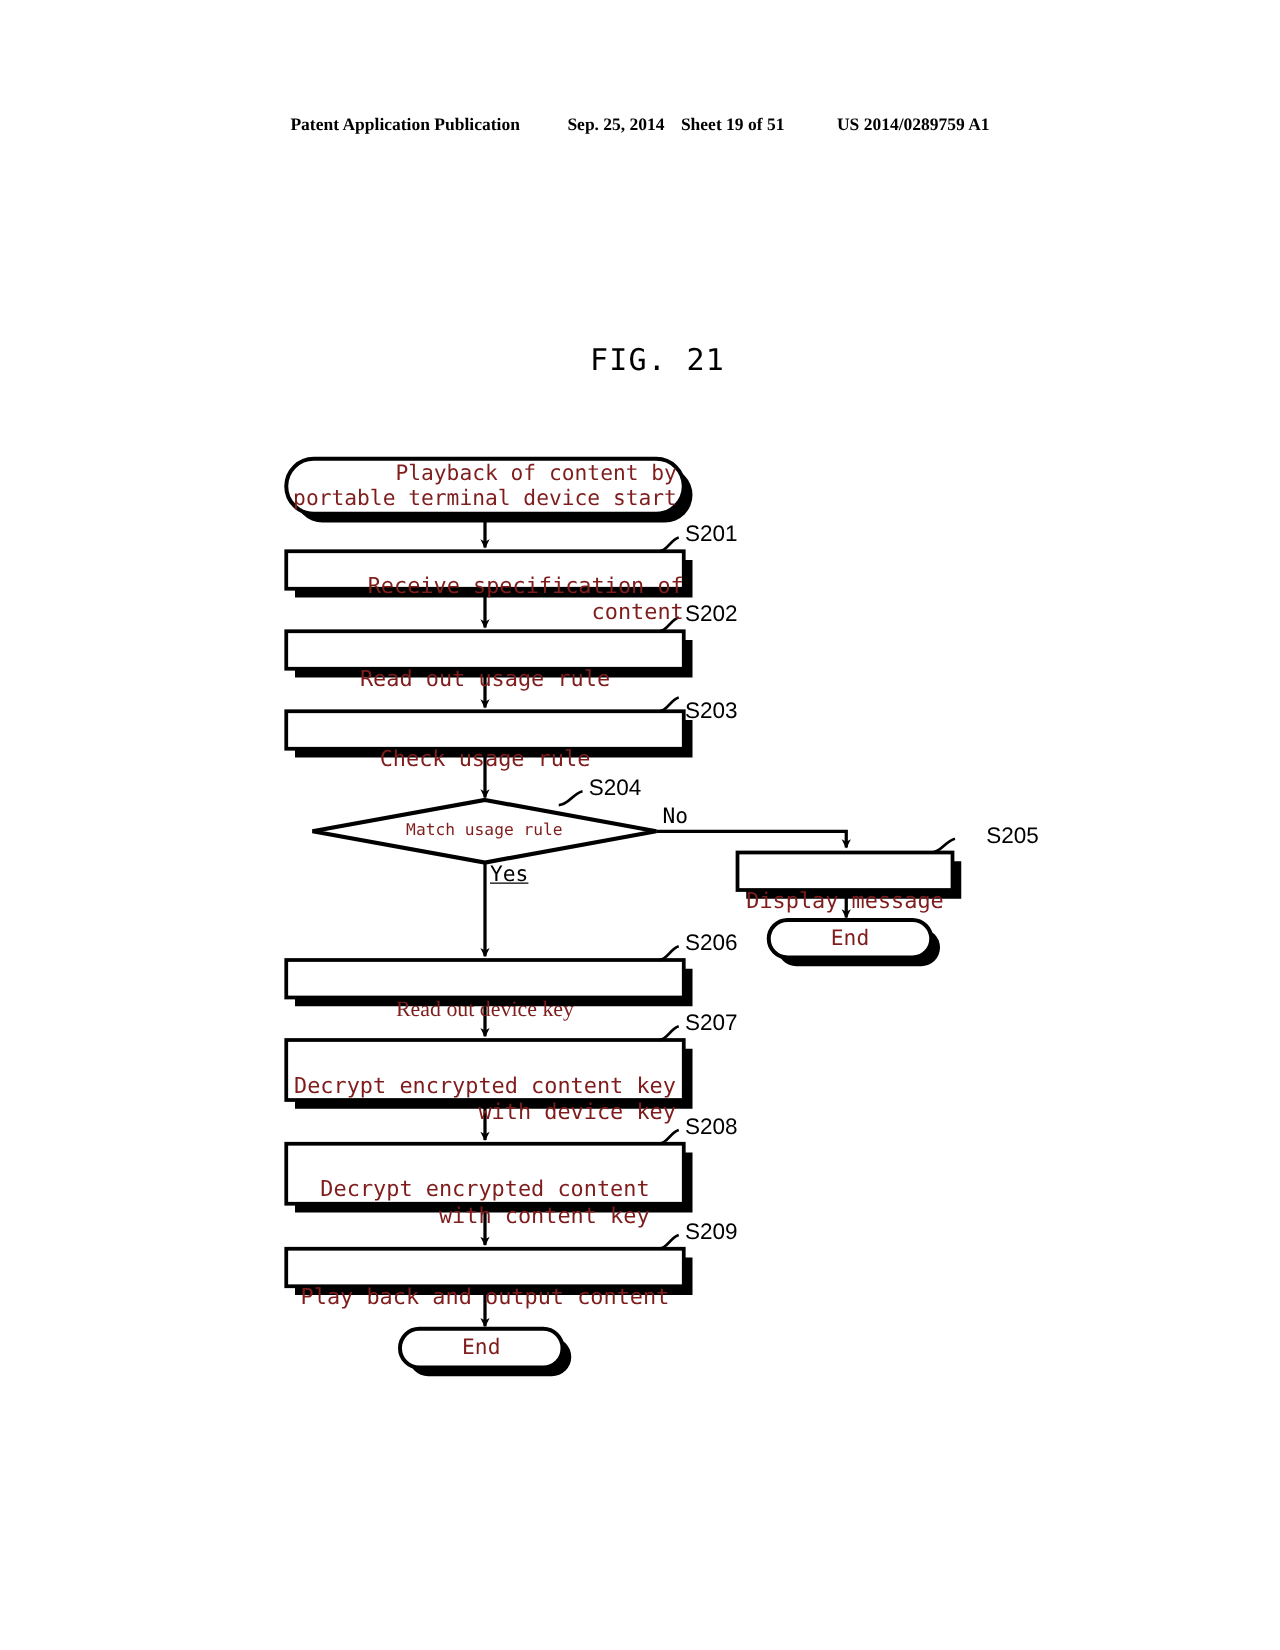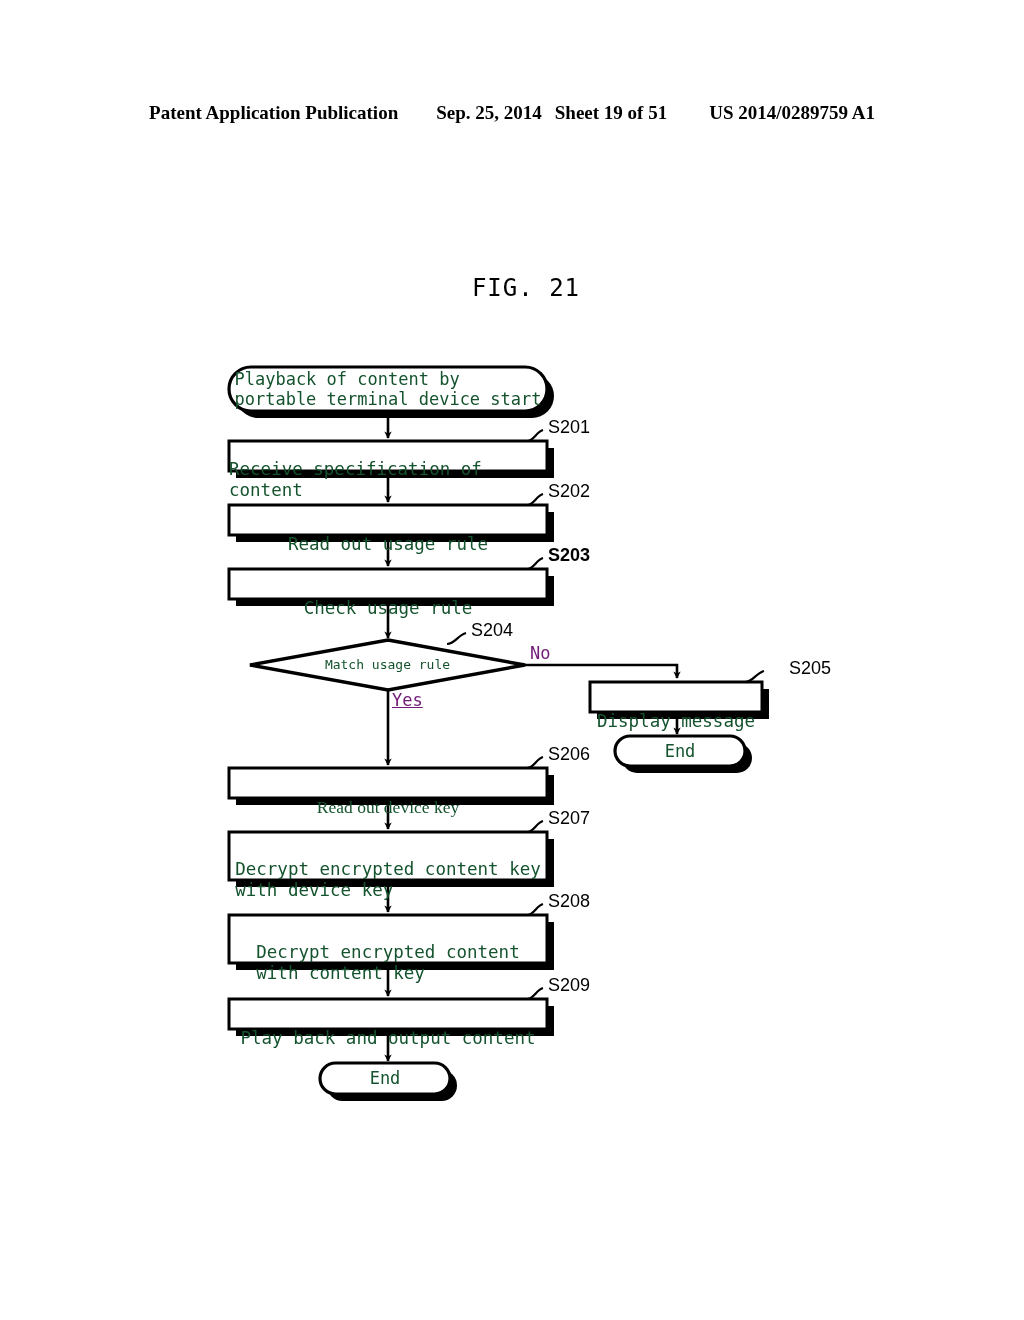--- a/index.html
+++ b/index.html
@@ -12,29 +12,29 @@
     height: 1320px;
     position: relative;
     font-family: "Liberation Sans", sans-serif;
     overflow: hidden;
   }
 
   
   #page-header {
     position: absolute;
     left: 0;
-    top: 96px;
+    top: 84px;
     width: 1024px;
     height: 34px;
     display: flex;
     align-items: center;
     justify-content: center;
     font-family: "Liberation Serif", serif;
     font-weight: bold;
-    font-size: 19px;
+    font-size: 14px;
     color: #000000;
     letter-spacing: 0px;
     white-space: nowrap;
   }
   #page-header .hdr-seg { display: inline-block; }
   #page-header .gap-lg { display: inline-block; width: 38px; }
   #page-header .gap-md { display: inline-block; width: 13px; }
   #page-header .gap-xl { display: inline-block; width: 42px; }
 
   
@@ -66,43 +66,43 @@
     width: 1024px;
     height: 1320px;
   }
 
   
   .node-label {
     position: absolute;
     display: flex;
     align-items: center;
     justify-content: center;
-    text-align: left;
+    text-align: right;
     font-family: "DejaVu Sans Mono", monospace;
-    color: #14532d;
+    color: #7f1d1d;
     line-height: 1.18;
     white-space: pre-line;
     pointer-events: none;
   }
   .t-proc   { font-size: 17.5px; letter-spacing: 0px; margin-top: 24px; }
   .t-term   { font-size: 17px;   letter-spacing: 0px; }
   .t-dec    { font-size: 13px; letter-spacing: 0px; }
 
   .step-tag {
     position: absolute;
     font-family: "Liberation Sans", sans-serif;
     font-size: 18px;
     color: #000;
     white-space: nowrap;
   }
   .branch-tag {
     position: absolute;
     font-family: "DejaVu Sans Mono", monospace;
     font-size: 17px;
-    color: #701a75;
+    color: #000000;
     white-space: nowrap;
   }
 </style>
 </head>
 <body>
 
 <div id="page-header">
   <span class="hdr-seg">Patent Application Publication</span>
   <span class="gap-lg"></span>
   <span class="hdr-seg">Sep. 25, 2014</span>
@@ -221,21 +221,21 @@
 
   <div class="node-label t-proc" style="left:229px; top:915px; width:318px; height:48px;">Decrypt encrypted content
 with content key</div>
 
   <div class="node-label t-proc" style="left:229px; top:999px; width:318px; height:30px;">Play back and output content</div>
 
   <div class="node-label t-term" style="left:320px; top:1063px; width:130px; height:31px;">End</div>
 
   <div class="step-tag" style="left:548px; top:417px;">S201</div>
   <div class="step-tag" style="left:548px; top:481px;text-align:right;">S202</div>
-  <div class="step-tag" style="left:548px; top:545px;font-weight:bold;">S203</div>
+  <div class="step-tag" style="left:548px; top:558px;">S203</div>
   <div class="step-tag" style="left:471px; top:620px;">S204</div>
   <div class="step-tag" style="left:789px; top:658px;">S205</div>
   <div class="step-tag" style="left:548px; top:744px;">S206</div>
   <div class="step-tag" style="left:548px; top:808px;">S207</div>
   <div class="step-tag" style="left:548px; top:891px;">S208</div>
   <div class="step-tag" style="left:548px; top:975px;">S209</div>
 
   <div class="branch-tag" style="left:530px; top:643px;">No</div>
   <div class="branch-tag" style="left:392px; top:690px;text-decoration:underline;">Yes</div>
 

